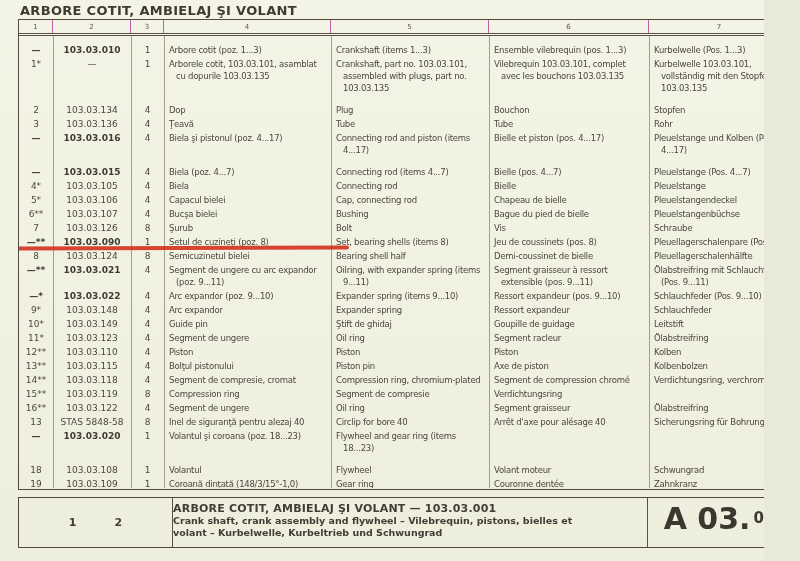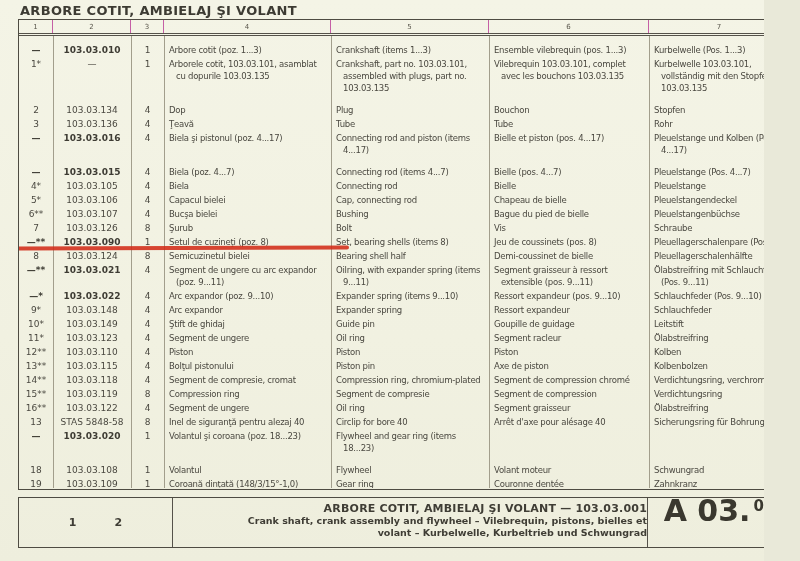--- a/index.html
+++ b/index.html
@@ -41,25 +41,25 @@
   .redline { position:absolute; left:-4px; top:11.5px; width:334px; height:3.5px;
              background:#d22b18; border-radius:2px; opacity:.88;
              transform:rotate(-.2deg); }
 
   .footer { position:absolute; top:497px; left:18px; width:773px; height:51px;
             border:1.5px solid #4e4b42; display:grid;
             grid-template-columns:154px 475px 1fr; background:transparent; }
   .f-left { border-right:1px solid #55524a; display:flex; align-items:center;
             justify-content:center; gap:38px; font-size:11px; font-weight:bold;
             color:#3f3d35; }
-  .f-center { border-right:1px solid #55524a; text-align:right; color:#3f3d35;
+  .f-center { border-right:1px solid #55524a; text-align:left; color:#3f3d35;
               padding-top:4px; }
   .f-title { font-size:11px; font-weight:bold; letter-spacing:.2px; }
   .f-sub { font-size:9.5px; font-weight:bold; line-height:12px; }
-  .f-right { display:flex; align-items:flex-start; justify-content:center;
+  .f-right { display:flex; align-items:center; justify-content:center;
              padding-bottom:8px; color:#3a382f; }
   .f-code-main { font-size:30px; font-weight:bold; line-height:26px; }
   .f-code-suffix { font-size:15px; font-weight:bold; margin-left:3px; line-height:17px; }
 </style>
 </head>
 <body>
 
 <div class="page">
 
   <div class="title">ARBORE COTIT, AMBIELAJ ŞI VOLANT</div>
@@ -215,22 +215,22 @@
           <div class="cell c-qty">4</div>
           <div class="cell c-ro">Arc expandor</div>
           <div class="cell c-en">Expander spring</div>
           <div class="cell c-fr">Ressort expandeur</div>
           <div class="cell c-de">Schlauchfeder</div>
         </div>
         <div class="trow">
           <div class="cell c-item">10*</div>
           <div class="cell c-part">103.03.149</div>
           <div class="cell c-qty">4</div>
+          <div class="cell c-en">Guide pin</div>
           <div class="cell c-ro">Ştift de ghidaj</div>
-          <div class="cell c-en">Guide pin</div>
           <div class="cell c-fr">Goupille de guidage</div>
           <div class="cell c-de">Leitstift</div>
         </div>
         <div class="trow">
           <div class="cell c-item">11*</div>
           <div class="cell c-part">103.03.123</div>
           <div class="cell c-qty">4</div>
           <div class="cell c-ro">Segment de ungere</div>
           <div class="cell c-en">Oil ring</div>
           <div class="cell c-fr">Segment racleur</div>
@@ -262,21 +262,20 @@
           <div class="cell c-en">Compression ring, chromium-plated</div>
           <div class="cell c-fr">Segment de compression chromé</div>
           <div class="cell c-de">Verdichtungsring, verchromt</div>
         </div>
         <div class="trow">
           <div class="cell c-item">15**</div>
           <div class="cell c-part">103.03.119</div>
           <div class="cell c-qty">8</div>
           <div class="cell c-en">Compression ring</div>
           <div class="cell c-ro">Segment de compresie</div>
-          <div class="cell c-fr">Segment de compression</div>
           <div class="cell c-de">Verdichtungsring</div>
         </div>
         <div class="trow">
           <div class="cell c-item">16**</div>
           <div class="cell c-part">103.03.122</div>
           <div class="cell c-qty">4</div>
           <div class="cell c-ro">Segment de ungere</div>
           <div class="cell c-en">Oil ring</div>
           <div class="cell c-fr">Segment graisseur</div>
           <div class="cell c-de">Ölabstreifring</div>

